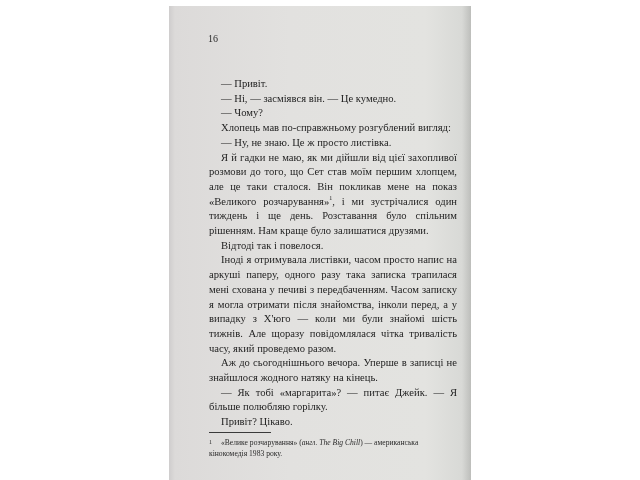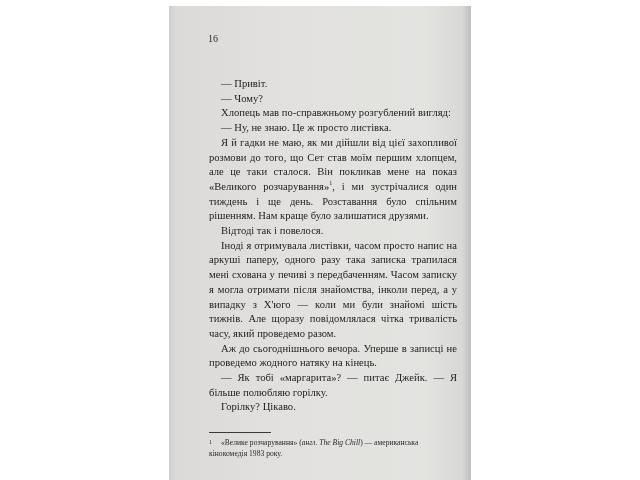--- a/index.html
+++ b/index.html
@@ -34,28 +34,29 @@
   sup { font-size: 6px; line-height: 0; }
 </style>
 </head>
 <body>
 
 <div class="page">
   <div class="page-number">16</div>
 
   <div class="text-block">
     <p class="p">— Привіт.</p>
+    <p class="p">— Ні, — засміявся він. — Це кумедно.</p>
     <p class="p">— Чому?</p>
     <p class="p">Хлопець мав по-справжньому розгублений вигляд:</p>
     <p class="p">— Ну, не знаю. Це ж просто листівка.</p>
     <p class="p"><span>Я й гадки не маю, як ми дійшли від цієї захопливої розмови до того, що Сет став моїм першим хлопцем, але це таки сталося. Він покликав мене на показ «Великого розчарування»</span><sup>1</sup><span>, і ми зустрічалися один тиждень і ще день. Розставання було спільним рішенням. Нам краще було залишатися друзями.</span></p>
     <p class="p">Відтоді так і повелося.</p>
     <p class="p">Іноді я отримувала листівки, часом просто напис на аркуші паперу, одного разу така записка трапилася мені схована у печиві з передбаченням. Часом записку я могла отримати після знайомства, інколи перед, а у випадку з Х'юго — коли ми були знайомі шість тижнів. Але щоразу повідомлялася чітка тривалість часу, який проведемо разом.</p>
-    <p class="p">Аж до сьогоднішнього вечора. Уперше в записці не проведемо жодного натяку на кінець.</p>
+    <p class="p">Аж до сьогоднішнього вечора. Уперше в записці не знайшлося жодного натяку на кінець.</p>
     <p class="p">— Як тобі «маргарита»? — питає Джейк. — Я більше полюбляю горілку.</p>
-    <p class="p">Горілку? Цікаво.</p>
+    <p class="p">Привіт? Цікаво.</p>
   </div>
 
   <div class="footnote-rule"></div>
   <div class="footnote">
     <span class="mark">1</span><span class="body"><span>«Велике розчарування» (</span><i>англ.</i><span> </span><i>The Big Chill</i><span>) — американська кінокомедія 1983 року.</span></span>
   </div>
 </div>
 
 </body></html>

